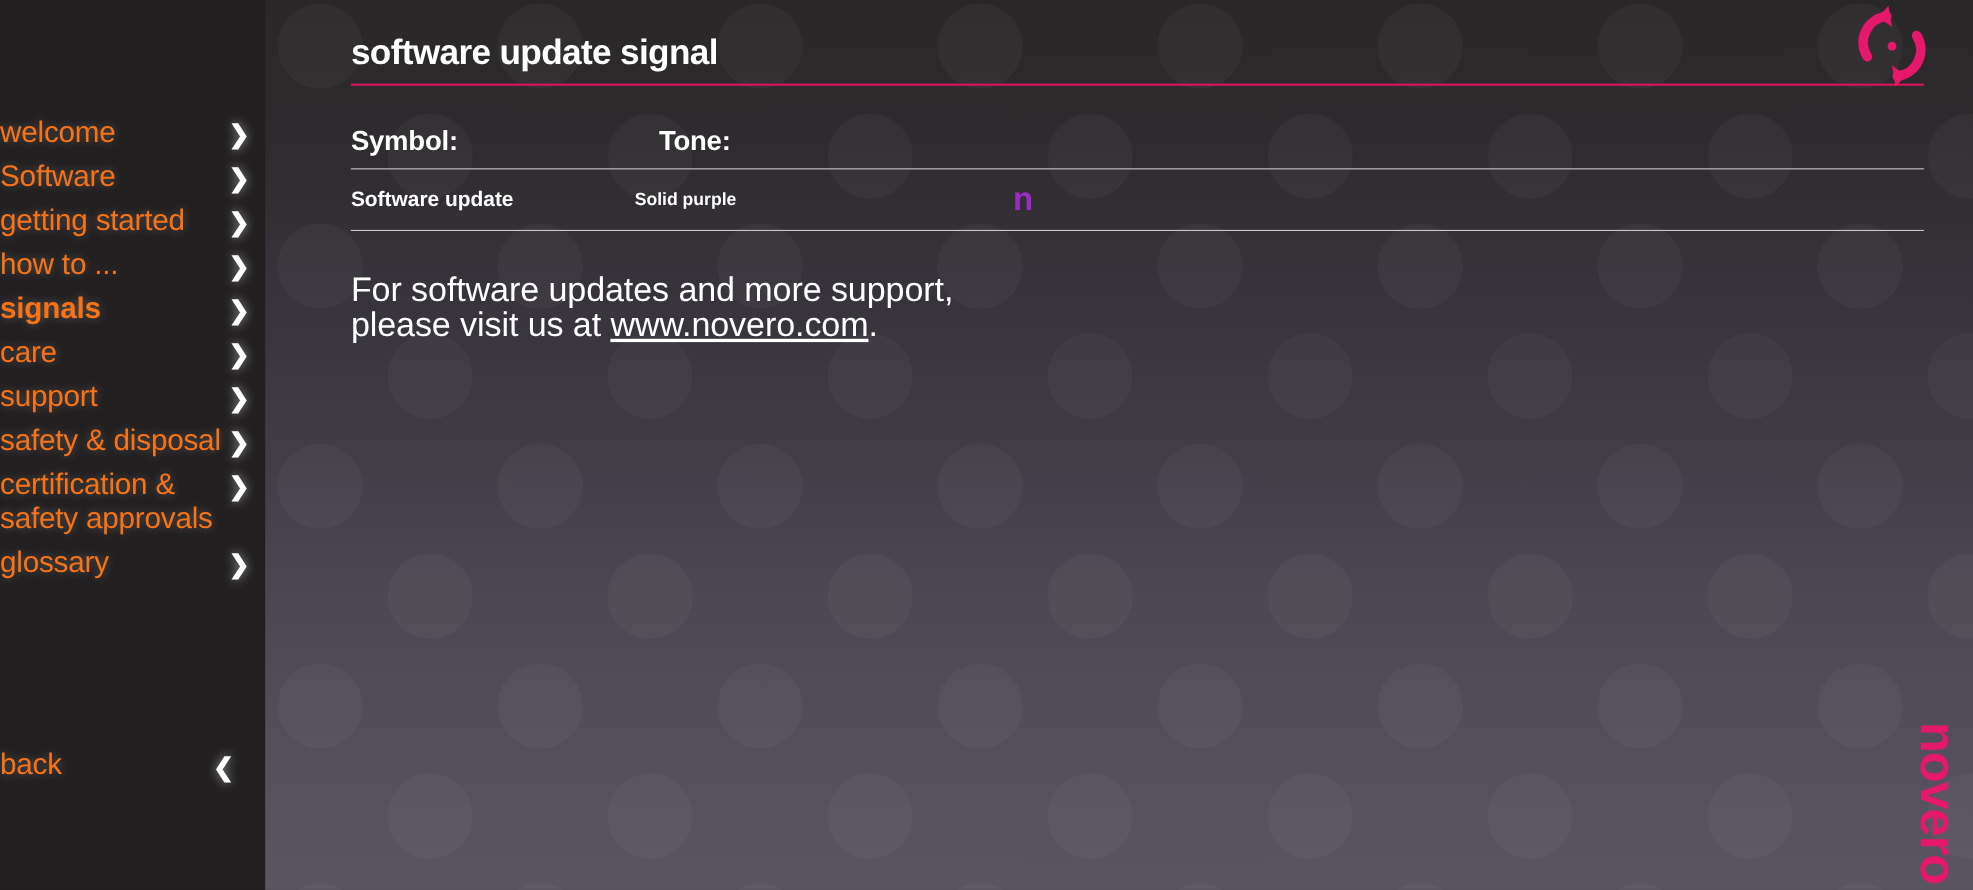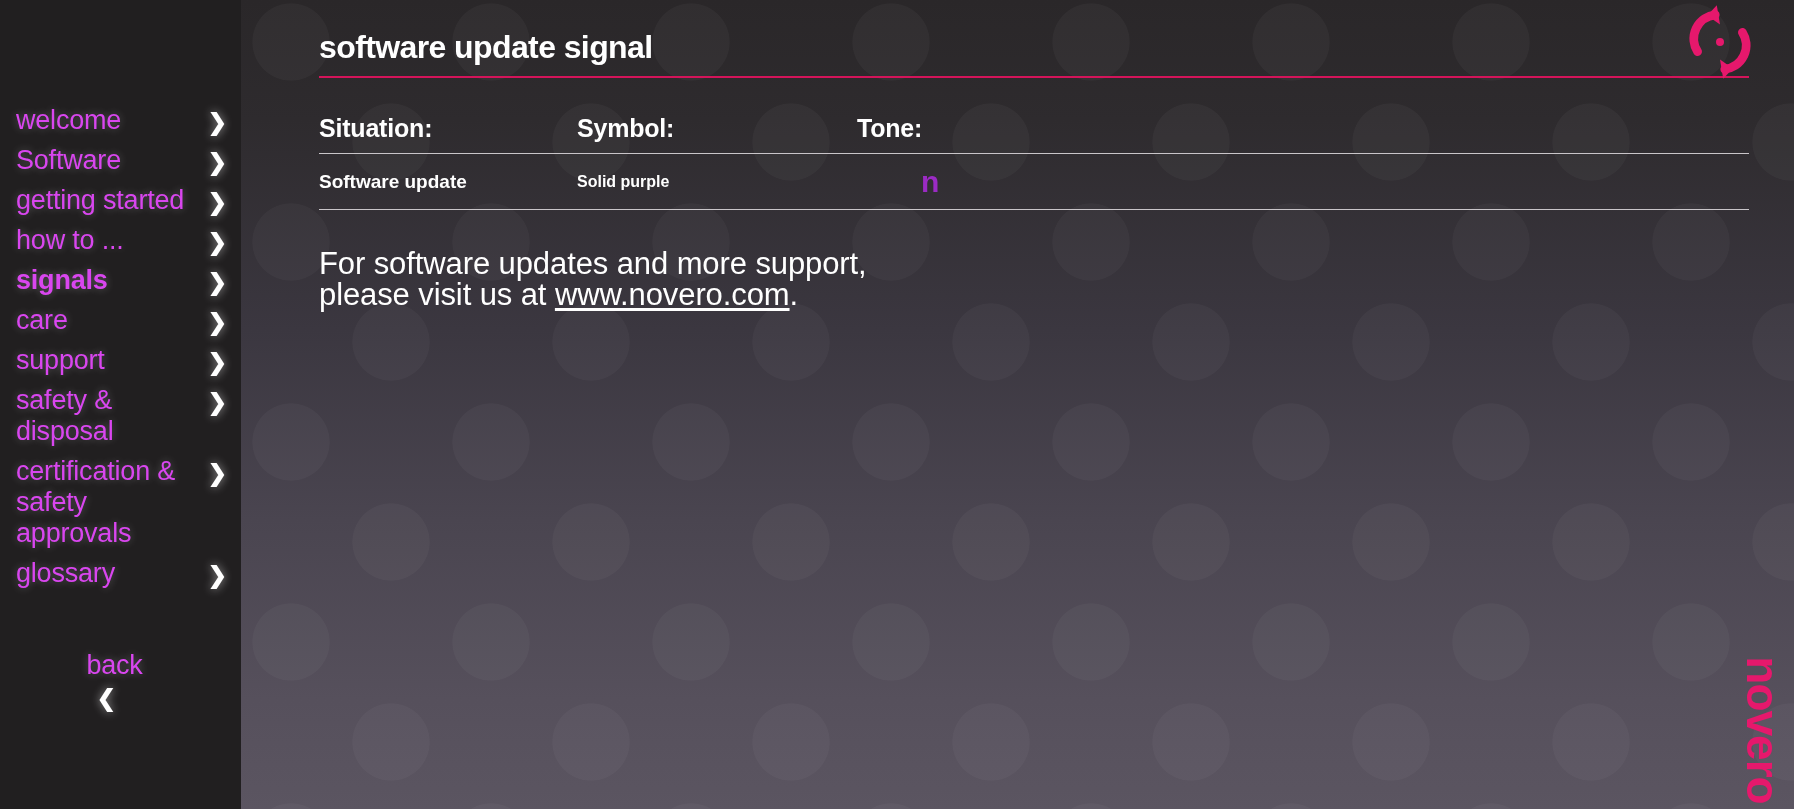--- a/index.html
+++ b/index.html
@@ -44,24 +44,24 @@
     justify-content: space-between;
     padding: 0 14px 0 0;
     margin-bottom: 9px;
     cursor: pointer;
     min-height: 31px;
   }
 
   .nav-label {
     font-size: 27px;
     line-height: 31px;
-    color: #d946ef;
+    color: #f97316;
     font-weight: 400;
     letter-spacing: -0.2px;
-    padding-left: 16px;
+    padding-left: 0;
     text-shadow: 0 0 9px rgba(255,255,255,0.28);
     white-space: pre-line;
   }
 
   .nav-item.active .nav-label {
     font-weight: 700;
   }
 
   .nav-chevron {
     flex: 0 0 auto;
@@ -76,21 +76,20 @@
   #back-item {
     position: absolute;
     left: 0;
     bottom: 98px;
     width: 227px;
     display: flex;
     align-items: center;
     justify-content: space-between;
     padding: 0 14px 0 0;
     cursor: pointer;
-    flex-direction: column;
   }
 
   #back-item .nav-label { font-size: 27px; line-height: 32px; }
 
   
   #content {
     position: relative;
     flex: 1 1 auto;
     height: 809px;
     overflow: hidden;
@@ -340,21 +339,20 @@
           </g>
           <path d="M 46 4 L 34 17 L 50 28 Z" fill="#e6186c"></path>
           <path d="M 54 96 L 66 83 L 50 72 Z" fill="#e6186c"></path>
           <circle cx="50" cy="50" r="5" fill="#e6186c"></circle>
         </svg>
       </div>
 
       <div id="signal-table">
 
         <div class="tbl-row tbl-head">
-          <div class="th col-situation">Situation:</div>
           <div class="th col-symbol">Symbol:</div>
           <div class="th col-tone">Tone:</div>
         </div>
 
         <div class="tbl-row tbl-body-row">
           <div class="td strong col-situation">Software update</div>
           <div class="td col-led">Solid purple</div>
           <div class="col-symbol">
             <span class="symbol-glyph">n</span>
           </div>

